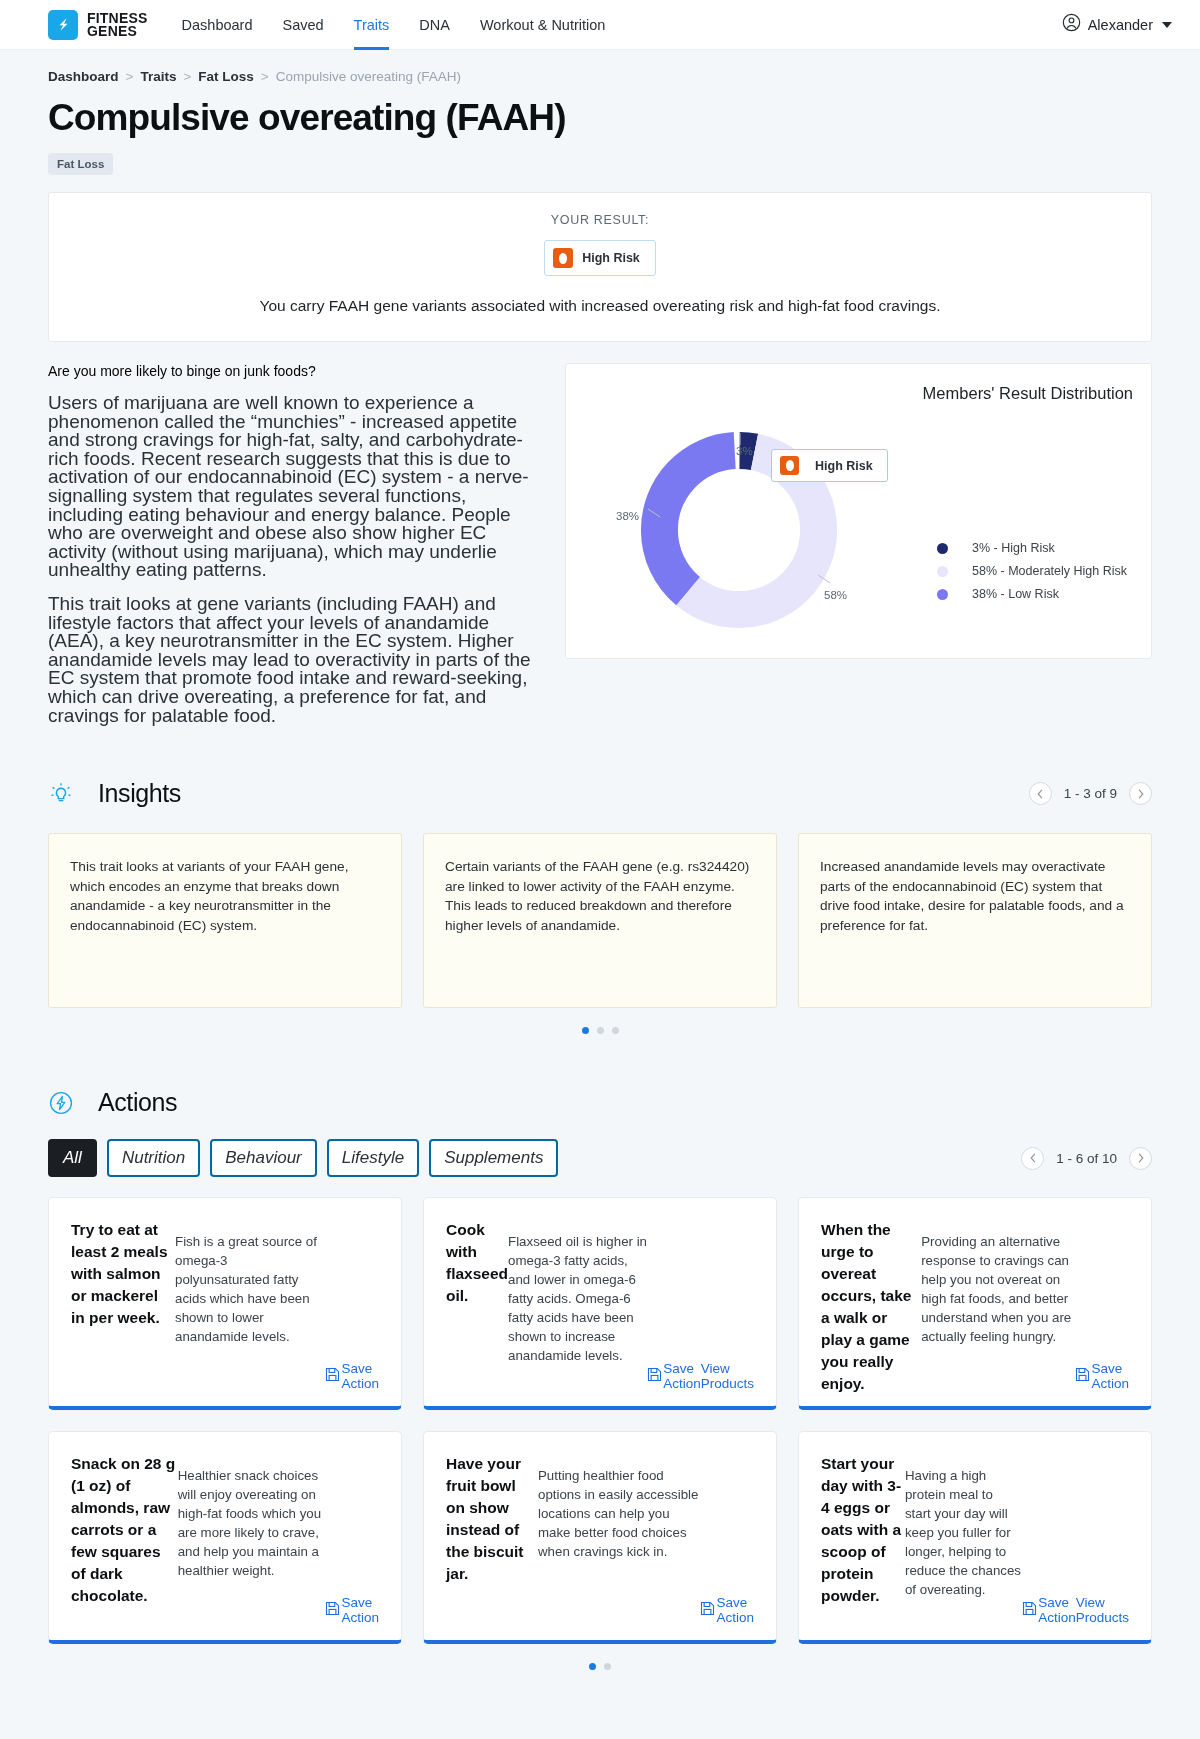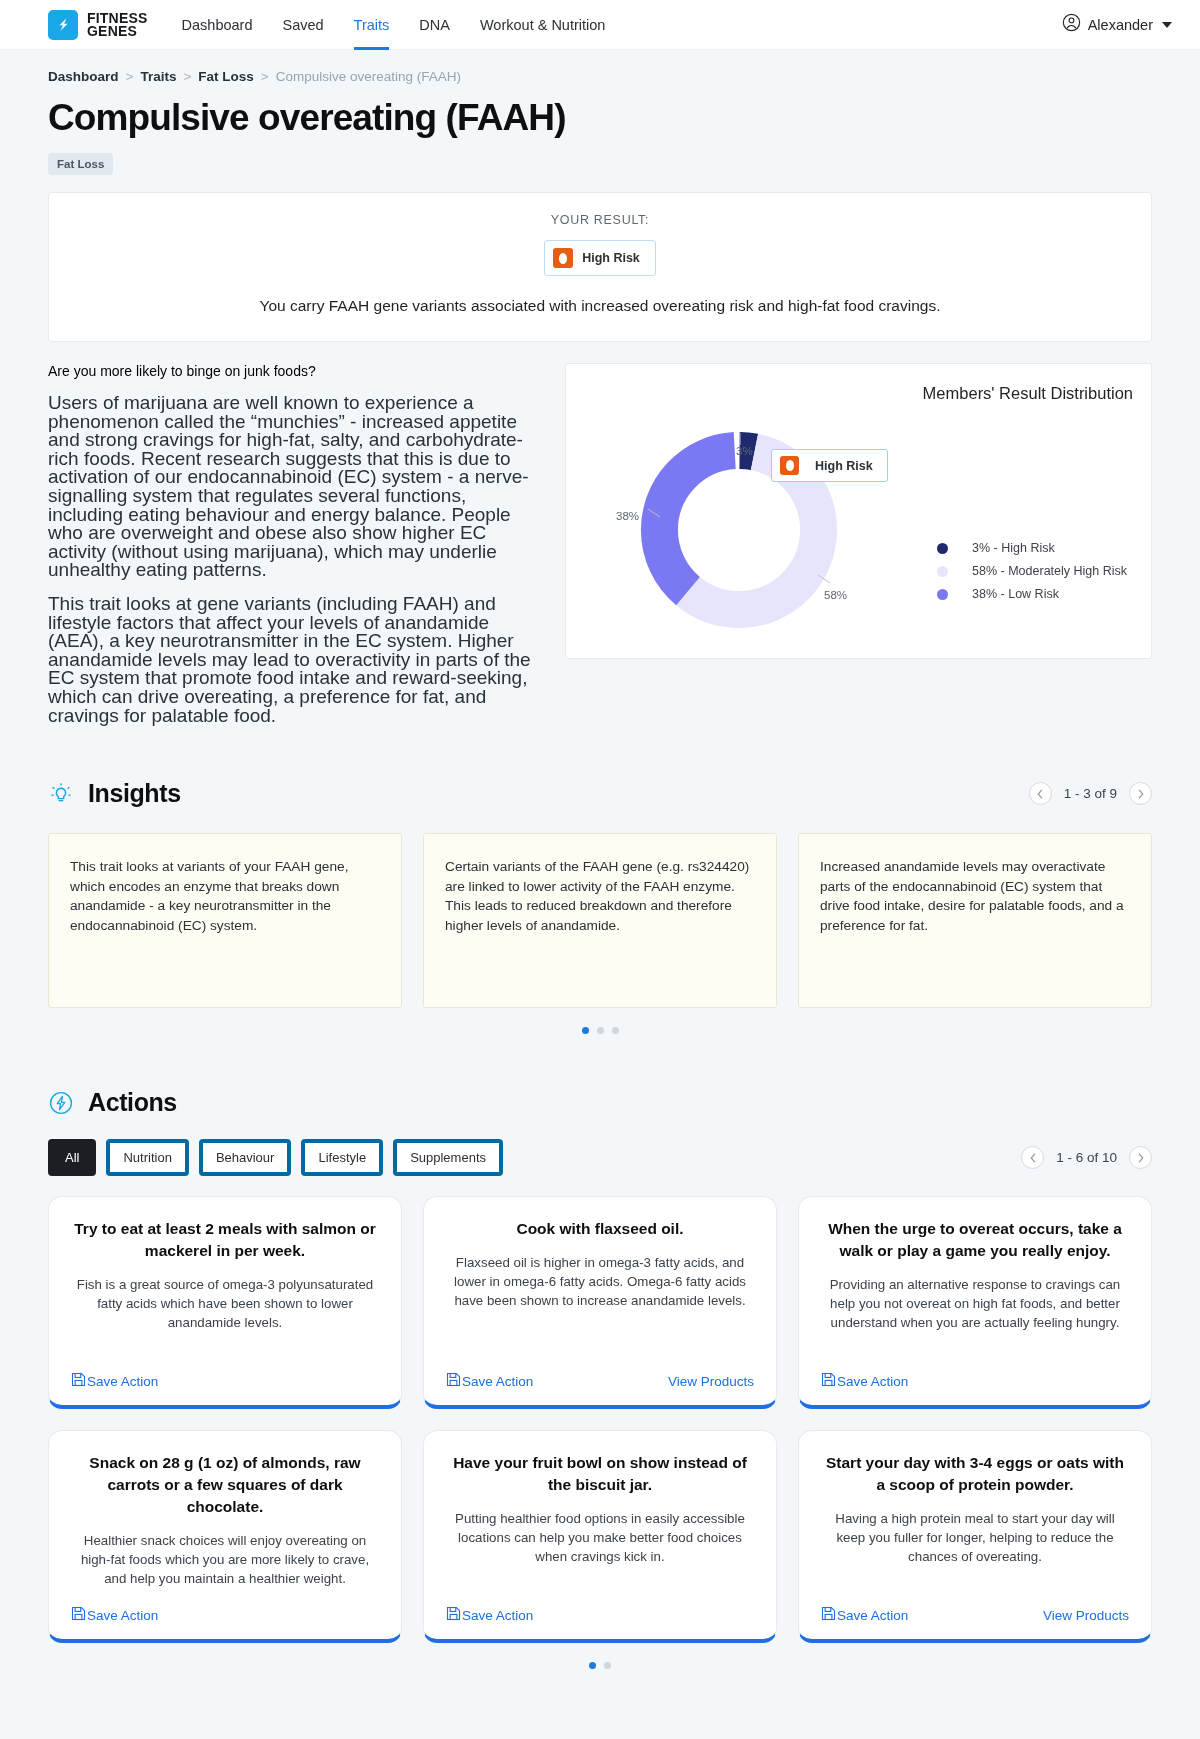--- a/index.html
+++ b/index.html
@@ -119,22 +119,22 @@
     position: absolute; right: 6px; top: 138px;
     display: flex; flex-direction: column; gap: 9px;
   }
   .legend-row { display: flex; align-items: center; gap: 24px; font-size: 12.5px; color: #3b434c; }
   .legend-swatch { width: 11px; height: 11px; border-radius: 50%; flex: none; }
 
   
   .section { margin-top: 54px; }
   .section-head { display: flex; align-items: center; }
   .section-title {
-    font-size: 25px; font-weight: 700; color: #0d1013; letter-spacing: -.4px;
-    margin-left: 14px;
+    font-size: 25px; font-weight: 400; color: #0d1013; letter-spacing: -.4px;
+    margin-left: 24px;
   }
   .sec-icon { width: 26px; height: 26px; display:flex;align-items:center;justify-content:center; }
   .pager { margin-left: auto; display: flex; align-items: center; gap: 12px; }
   .pager-btn {
     width: 23px; height: 23px; border-radius: 50%;
     border: 1px solid #d3dae1; background: #fff;
     display: flex; align-items: center; justify-content: center; cursor: pointer;
   }
   .pager-btn svg { display:block; }
   .pager-text { font-size: 13.5px; color: #3b434c; }
@@ -148,37 +148,36 @@
   }
 
   .dots { display: flex; justify-content: center; gap: 8px; margin-top: 19px; }
   .dot { width: 7px; height: 7px; border-radius: 50%; background: #cfd6dd; cursor: pointer; }
   .dot.active { background: #1f7ae0; }
 
   
   .filter-row { display: flex; align-items: center; margin-top: 22px; }
   .pills { display: flex; gap: 10px; }
   .pill {
-    font-size: 13px; color: #2b3137; background: #fff;
-    border: 4px solid #0369a1; border-radius: 4px;
-    padding: 7px 13px; cursor: pointer;
+    font-size: 17px; color: #2b3137; background: #fff;
+    border: 2px solid #0369a1; border-radius: 4px;
+    padding: 7px 13px; cursor: pointer; font-style: italic;
   }
   .pill.active { background: #1b1f24; color: #fff; border-color: #1b1f24; }
 
   
   .actions-grid {
     display: grid; grid-template-columns: repeat(3, 1fr);
     gap: 21px; margin-top: 20px;
   }
   .action-card {
     background: #ffffff; border: 1px solid #e6eaef;
-    border-bottom: 4px solid #1f6fe0; border-radius: 14px;
-    padding: 21px 22px 0; display: flex; flex-direction: column;
+    border-bottom: 4px solid #1f6fe0; border-radius: 5px;
+    padding: 21px 22px 0; display: flex; 
     min-height: 213px;
-    text-align: center;
   }
   .action-title {
     font-size: 15.5px; font-weight: 700; color: #0d1013; line-height: 22px;
   }
   .action-desc {
     font-size: 13.3px; color: #3b434c; line-height: 19px; margin-top: 13px;
   }
   .action-foot {
     margin-top: auto; display: flex; align-items: center;
     padding: 16px 0 15px;

